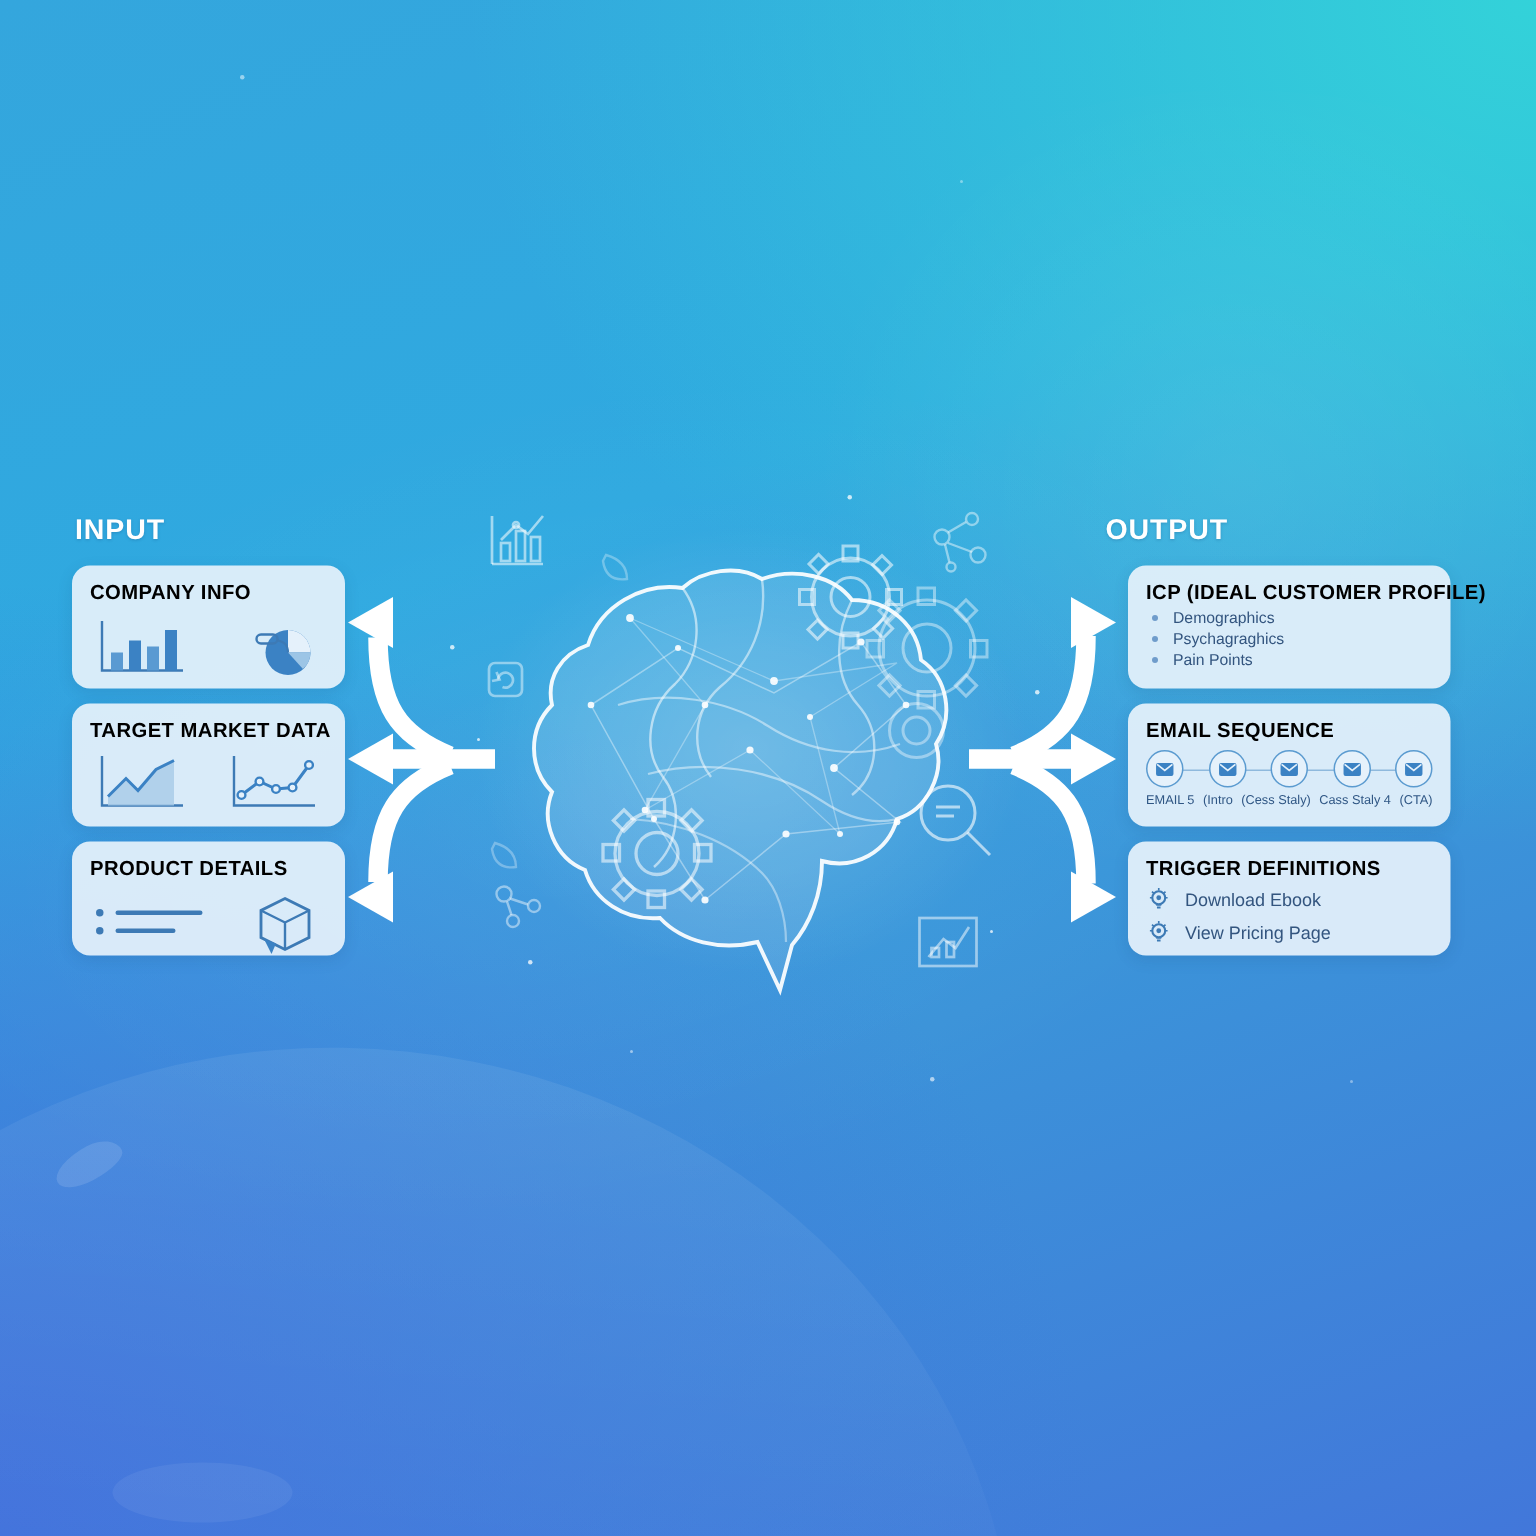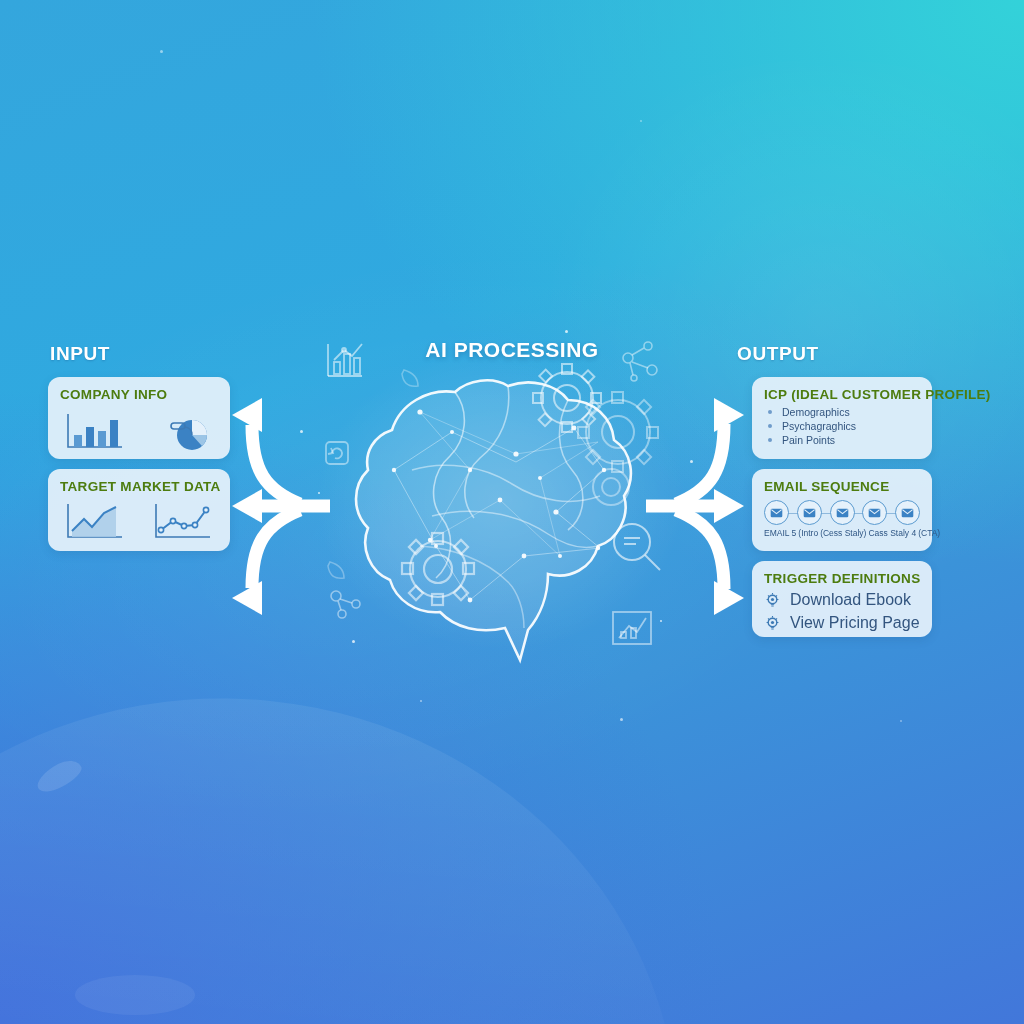--- a/index.html
+++ b/index.html
@@ -39,28 +39,28 @@
   #input-label{left:50px;top:343px;}
   #output-label{left:737px;top:343px;}
 
   
   .card{
     position:absolute;background:rgba(229,241,251,.93);
     border-radius:12px;box-shadow:0 3px 10px rgba(20,60,110,.13);
     box-sizing:border-box;padding:10px 12px;
   }
   .card-title{
-    color:#4d7c0f;font-weight:bold;font-size:13.5px;letter-spacing:.3px;
+    color:#000000;font-weight:bold;font-size:13.5px;letter-spacing:.3px;
     font-stretch:condensed;white-space:nowrap;
   }
   .left-card{left:48px;width:182px;}
   #card-company{top:377px;height:82px;}
   #card-market{top:469px;height:82px;}
   #card-product{top:561px;height:76px;}
-  .right-card{left:752px;width:180px;}
+  .right-card{left:752px;width:215px;}
   #card-icp{top:377px;height:82px;}
   #card-email{top:469px;height:82px;}
   #card-trigger{top:561px;height:76px;}
 
   .card-body{margin-top:7px;display:flex;align-items:flex-end;gap:10px;}
 
   
   .bullets{margin:4px 0 0 4px;}
   .bullet-row{display:flex;align-items:center;gap:10px;margin-bottom:2px;}
   .bullet-dot{width:4px;height:4px;border-radius:50%;background:#6f9ccb;flex:0 0 auto;}
@@ -74,21 +74,21 @@
   
   .email-row{display:flex;align-items:center;justify-content:space-between;margin-top:6px;position:relative;}
   .email-row:before{content:"";position:absolute;left:14px;right:14px;top:50%;height:1.5px;background:#8fb9dd;}
   .mail-chip{position:relative;width:23px;height:23px;border-radius:50%;border:1.5px solid #5b9bd0;
     background:#e5f1fb;display:flex;align-items:center;justify-content:center;}
   .email-caption{display:flex;justify-content:space-between;margin-top:3px;
     color:#2f5684;font-size:8.5px;font-stretch:condensed;white-space:nowrap;gap:2px;}
 
   
   .trig-row{display:flex;align-items:center;gap:9px;margin-top:5px;}
-  .trig-txt{color:#33557f;font-size:16px;font-stretch:condensed;}
+  .trig-txt{color:#33557f;font-size:12px;font-stretch:condensed;}
 
   
   .center-text{position:absolute;color:#fff;text-align:center;font-weight:bold;
     text-shadow:0 2px 4px rgba(20,60,110,.28);font-stretch:condensed;}
   #ai-processing{left:0;right:0;top:338px;font-size:21px;letter-spacing:.5px;}
   #analyze-text{left:0;right:0;top:610px;font-size:27px;line-height:1.12;letter-spacing:.3px;}
 
   
   .layer{position:absolute;left:0;top:0;width:1024px;height:1024px;pointer-events:none;}
   .sparkle{position:absolute;background:#fff;border-radius:50%;opacity:.75;}
@@ -271,21 +271,20 @@
     <div class="sparkle" style="left:352px;top:640px;width:3px;height:3px"></div>
     <div class="sparkle" style="left:620px;top:718px;width:3px;height:3px;opacity:.6"></div>
     <div class="sparkle" style="left:565px;top:330px;width:3px;height:3px"></div>
     <div class="sparkle" style="left:420px;top:700px;width:2px;height:2px;opacity:.5"></div>
     <div class="sparkle" style="left:900px;top:720px;width:2px;height:2px;opacity:.4"></div>
   </div>
 
   <div class="sec-label" id="input-label">INPUT</div>
   <div class="sec-label" id="output-label">OUTPUT</div>
 
-  <div class="center-text" id="ai-processing">AI PROCESSING</div>
 
   <div class="card left-card" id="card-company">
     <div class="card-title">COMPANY INFO</div>
     <div class="card-body" style="justify-content:space-between;padding:0 4px;">
       <svg width="62" height="42" viewBox="0 0 62 42">
         <path d="M4 3 L4 36 L58 36" stroke="#3d7ab5" stroke-width="1.6" fill="none"></path>
         <rect x="10" y="24" width="8" height="12" fill="#5a9ad2"></rect>
         <rect x="22" y="16" width="8" height="20" fill="#3b82c4"></rect>
         <rect x="34" y="20" width="8" height="16" fill="#5a9ad2"></rect>
         <rect x="46" y="9" width="8" height="27" fill="#3b82c4"></rect>
@@ -315,20 +314,40 @@
           <circle cx="9" cy="29" r="2.6"></circle>
             <circle cx="21" cy="20" r="2.6"></circle>
           <circle cx="32" cy="25" r="2.6"></circle>
             <circle cx="43" cy="24" r="2.6"></circle>
           <circle cx="54" cy="9" r="2.6"></circle>
         </g>
       </svg>
     </div>
   </div>
 
+  <div class="card left-card" id="card-product">
+    <div class="card-title">PRODUCT DETAILS</div>
+    <div class="card-body" style="justify-content:space-between;align-items:center;padding:0 4px;">
+      <div style="margin-top:4px;">
+        <div class="line-row">
+            <span class="line-dot"></span>
+            <span class="line-bar" style="width:58px"></span>
+          </div>
+        <div class="line-row">
+            <span class="line-dot"></span>
+            <span class="line-bar" style="width:40px"></span>
+          </div>
+      </div>
+      <svg width="48" height="46" viewBox="0 0 48 46">
+        <path d="M24 6 L40 14 L40 32 L24 40 L8 32 L8 14 Z" fill="none" stroke="#3d7ab5" stroke-width="1.9"></path>
+        <path d="M8 14 L24 22 L40 14 M24 22 L24 40" fill="none" stroke="#3d7ab5" stroke-width="1.6"></path>
+        <path d="M10 33 l8 3 l-3 7 Z" fill="#3b82c4"></path>
+      </svg>
+    </div>
+  </div>
 
   <div class="card right-card" id="card-icp">
     <div class="card-title">ICP (IDEAL CUSTOMER PROFILE)</div>
     <div class="bullets">
       <div class="bullet-row">
         <span class="bullet-dot"></span>
         <span class="bullet-txt">Demographics</span>
       </div>
       <div class="bullet-row">
         <span class="bullet-dot"></span>

